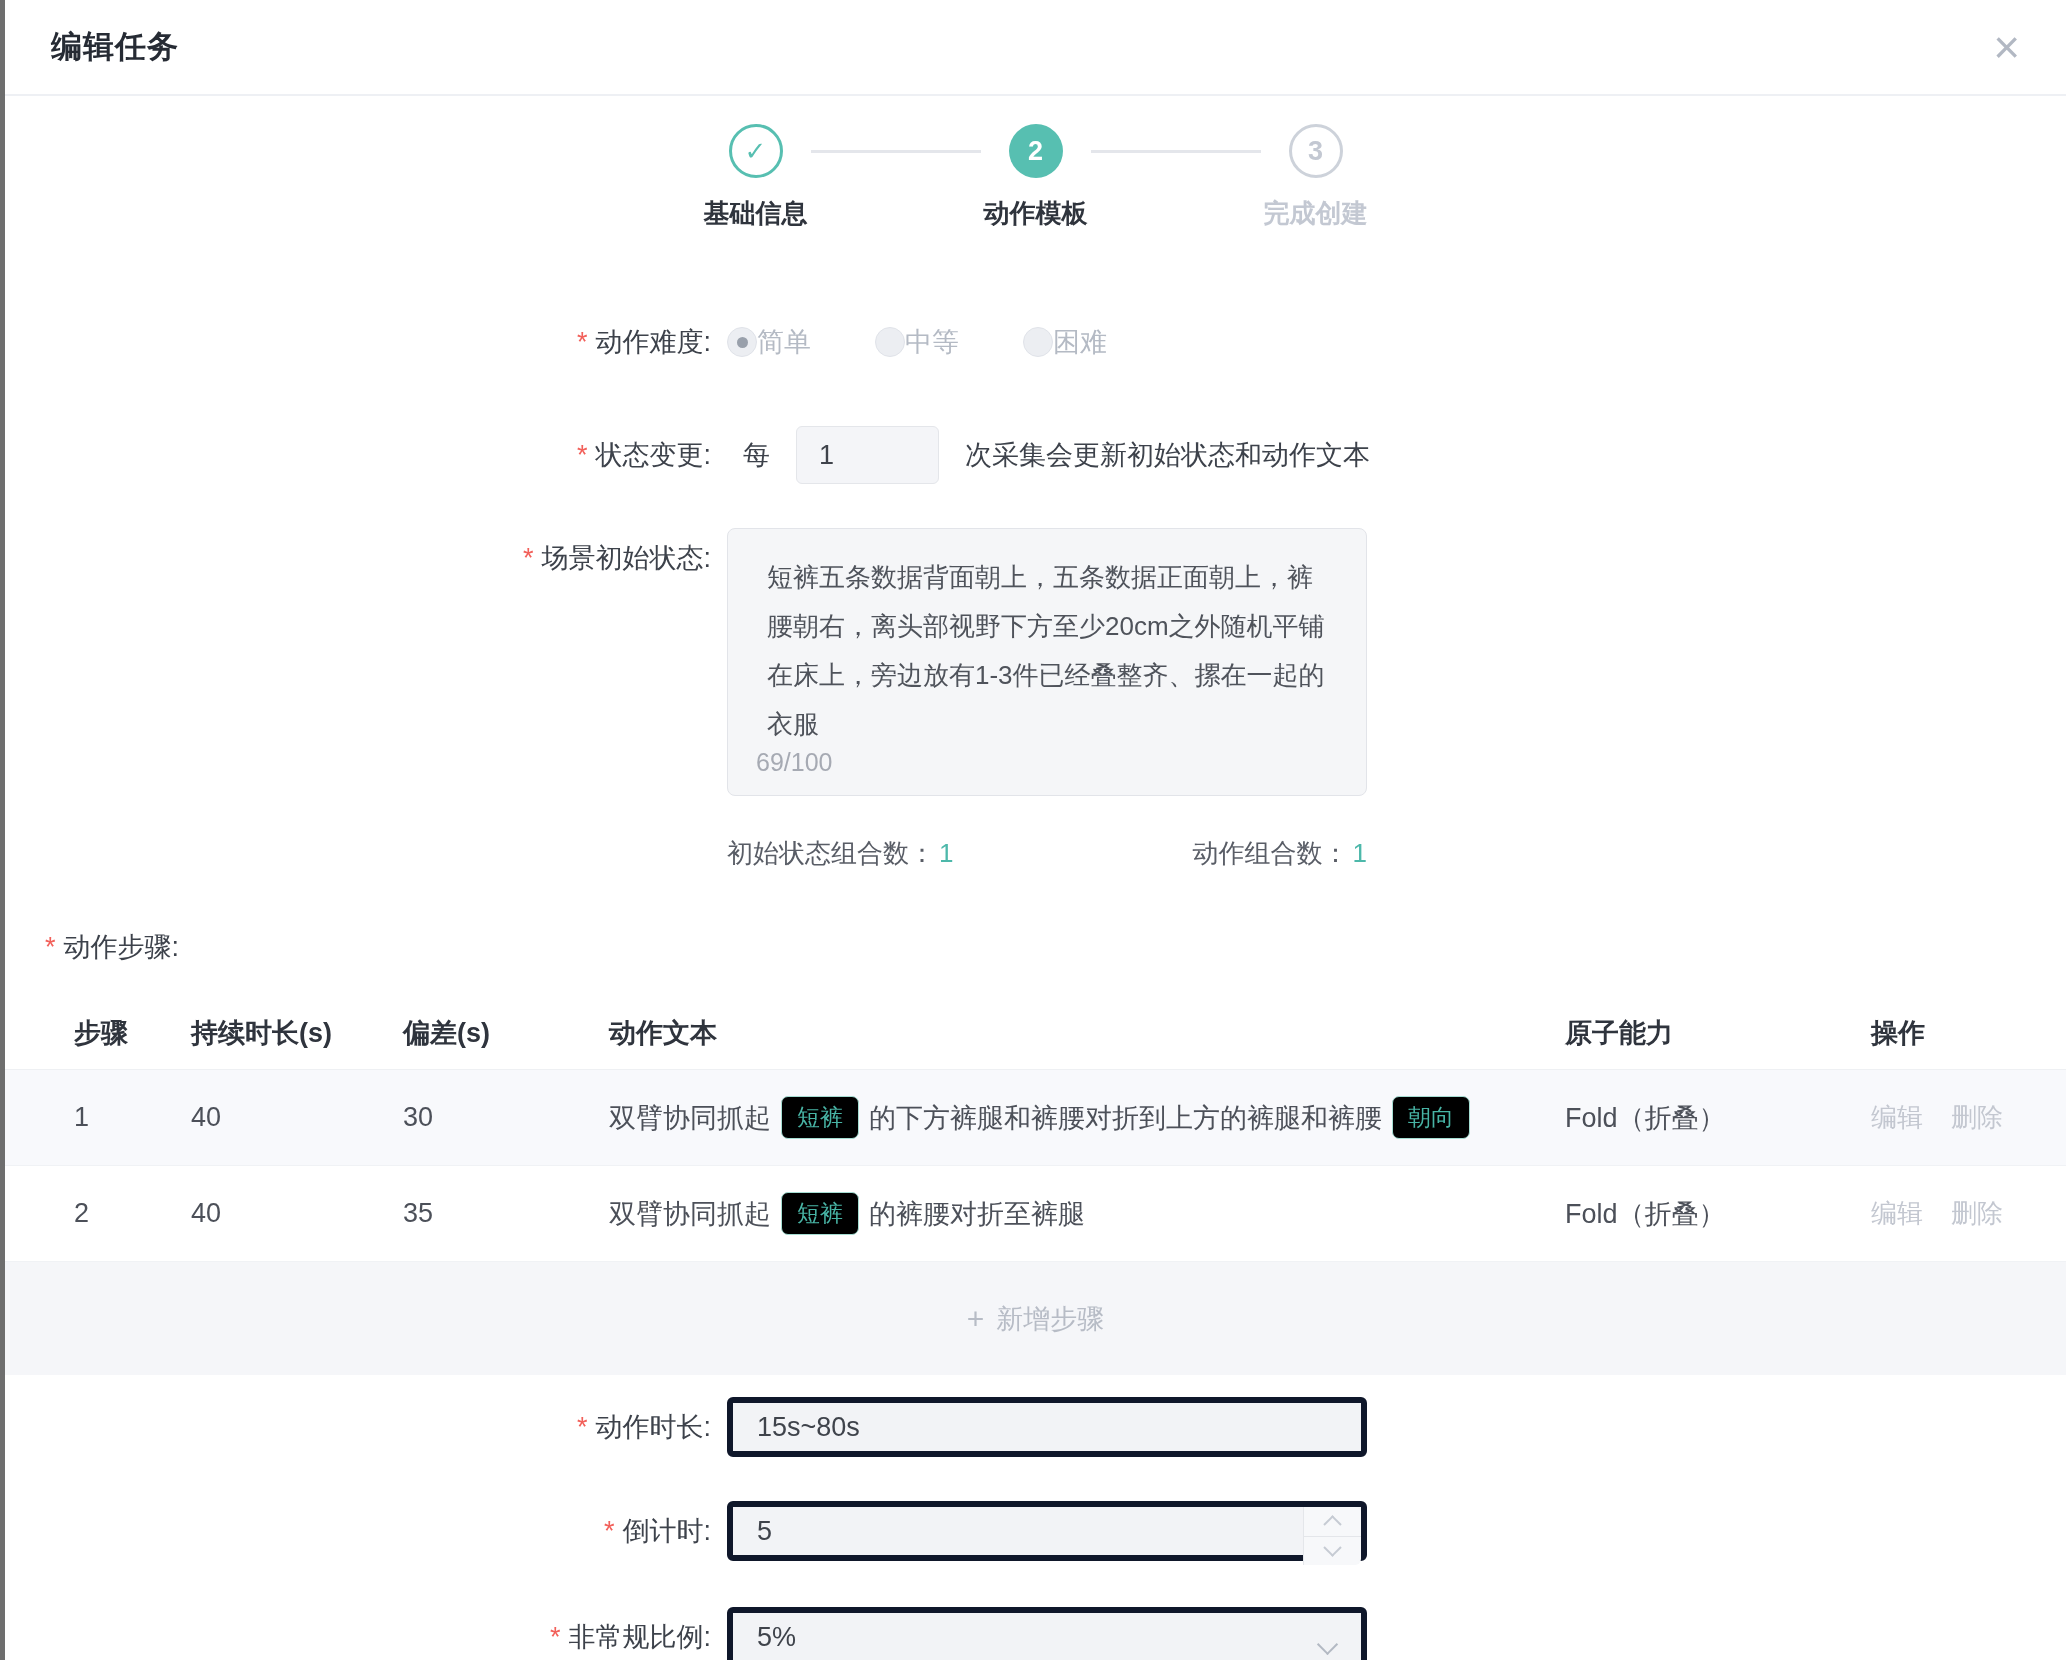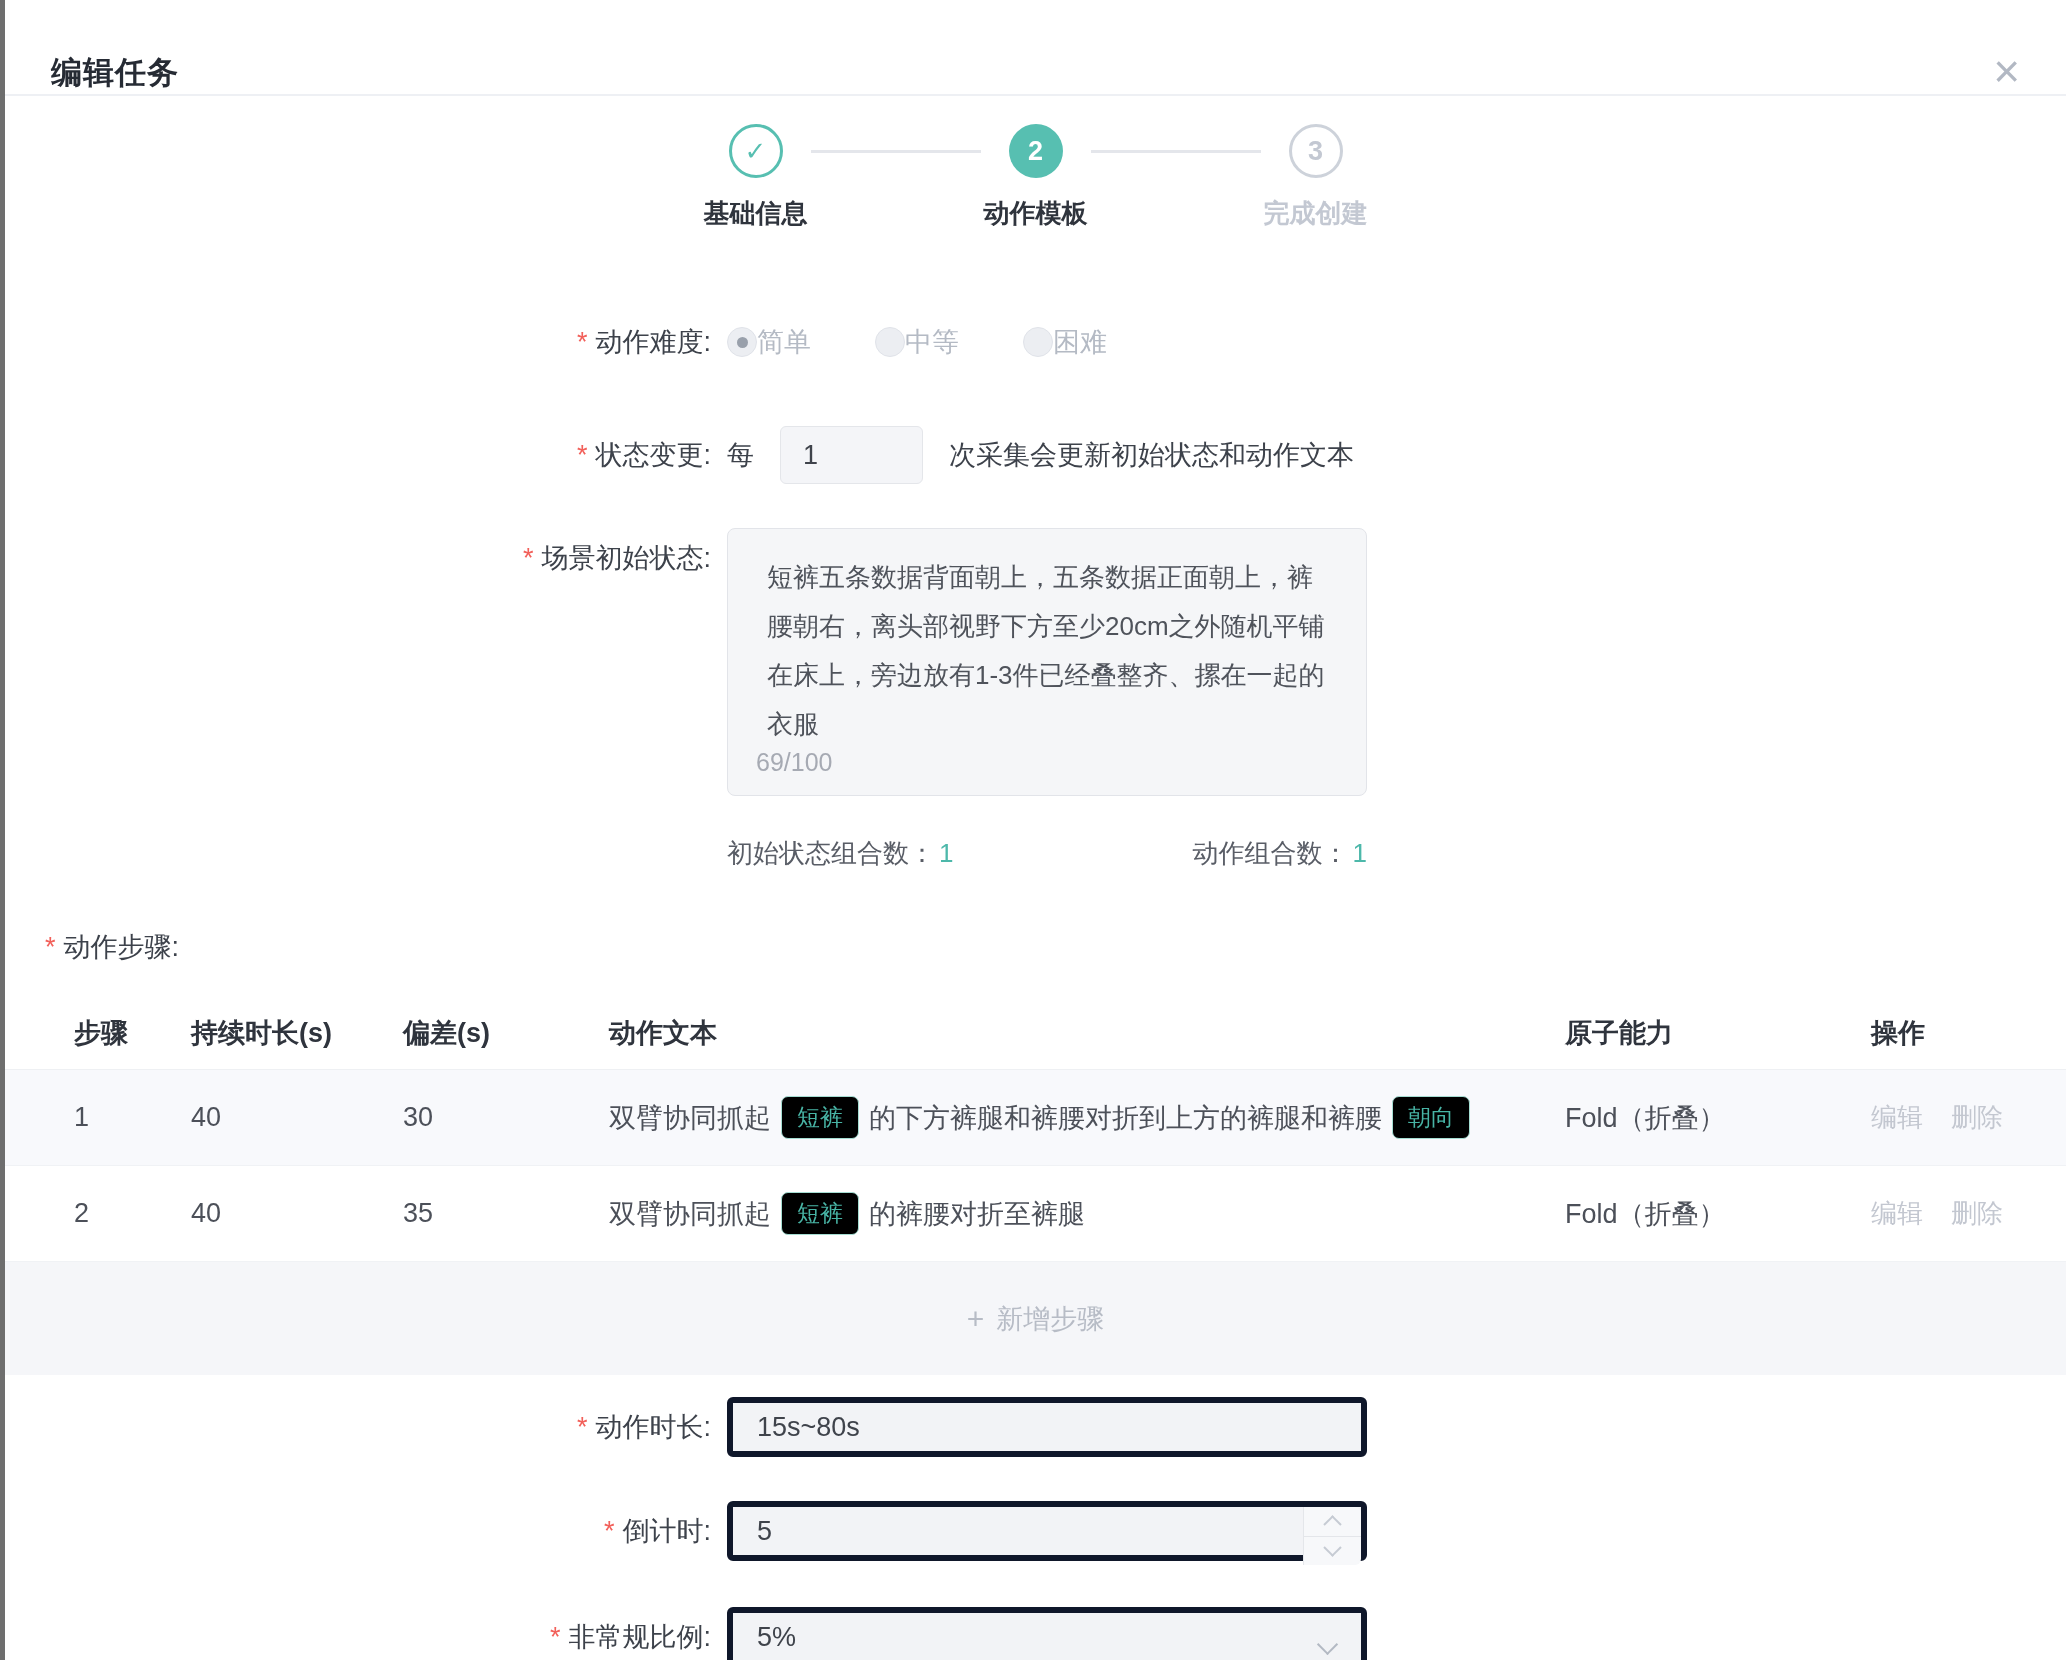--- a/index.html
+++ b/index.html
@@ -1,21 +1,21 @@
 <!DOCTYPE html>
 <html><head>
 <meta charset="utf-8">
 <style>
   * { margin:0; padding:0; box-sizing:border-box; }
   html,body { width:2066px; height:1660px; overflow:hidden; }
   body { background:#6e6e6e; font-family:"Liberation Sans","DejaVu Sans",sans-serif; }
   .dialog { position:absolute; left:5px; top:0; width:2061px; height:1660px; background:#ffffff; }
 
   
-  .dlg-header { height:96px; display:flex; align-items:flex-end; justify-content:space-between;
+  .dlg-header { height:96px; display:flex; align-items:center; justify-content:space-between;
                 padding:0 46px; border-bottom:2px solid #eef0f4; }
   .dlg-title { font-size:31px; font-weight:700; color:#262b34; letter-spacing:1px; }
   .dlg-close { font-size:46px; line-height:46px; color:#b2b8c3; cursor:pointer; font-weight:400; }
 
   
   .stepper { margin-top:28px; display:flex; justify-content:center; align-items:flex-start; }
   .step { width:110px; display:flex; flex-direction:column; align-items:center; }
   .step-circle { width:54px; height:54px; border-radius:50%; display:flex; align-items:center;
                  justify-content:center; font-size:27px; font-weight:700; }
   .step-done .step-circle { border:3px solid #57bfb1; color:#57bfb1; background:#fff; font-size:26px; }
@@ -34,21 +34,21 @@
   
   .row-difficulty { margin-top:93px; }
   .radio-group { display:flex; align-items:center; gap:64px; }
   .radio-item { display:flex; align-items:center; cursor:pointer; }
   .radio-circle { width:30px; height:30px; border-radius:50%; background:#eceef2; border:1px solid #e0e3e9;
                   display:flex; align-items:center; justify-content:center; flex:none; }
   .radio-circle.checked::after { content:""; width:11px; height:11px; border-radius:50%; background:#99a0ab; }
   .radio-label { font-size:27px; color:#b4bac4; }
 
   
-  .row-statechange { margin-top:66px; }
+  .row-statechange { margin-top:66px;gap:16px; }
   .plain-text { font-size:27px; color:#3d424b; }
   .mini-input { width:143px; height:58px; background:#f4f5f8; border:1px solid #e4e6ea; border-radius:6px;
                 margin:0 26px; display:flex; align-items:center; padding-left:22px;
                 font-size:27px; color:#3f434b; }
 
   
   .row-initialstate { margin-top:44px; align-items:flex-start; }
   .row-initialstate .form-label { padding-top:12px; }
   .textarea-box { position:relative; width:640px; height:268px; background:#f5f6f8; border:1px solid #e2e4e9;
                   border-radius:8px; padding:24px 39px; }

